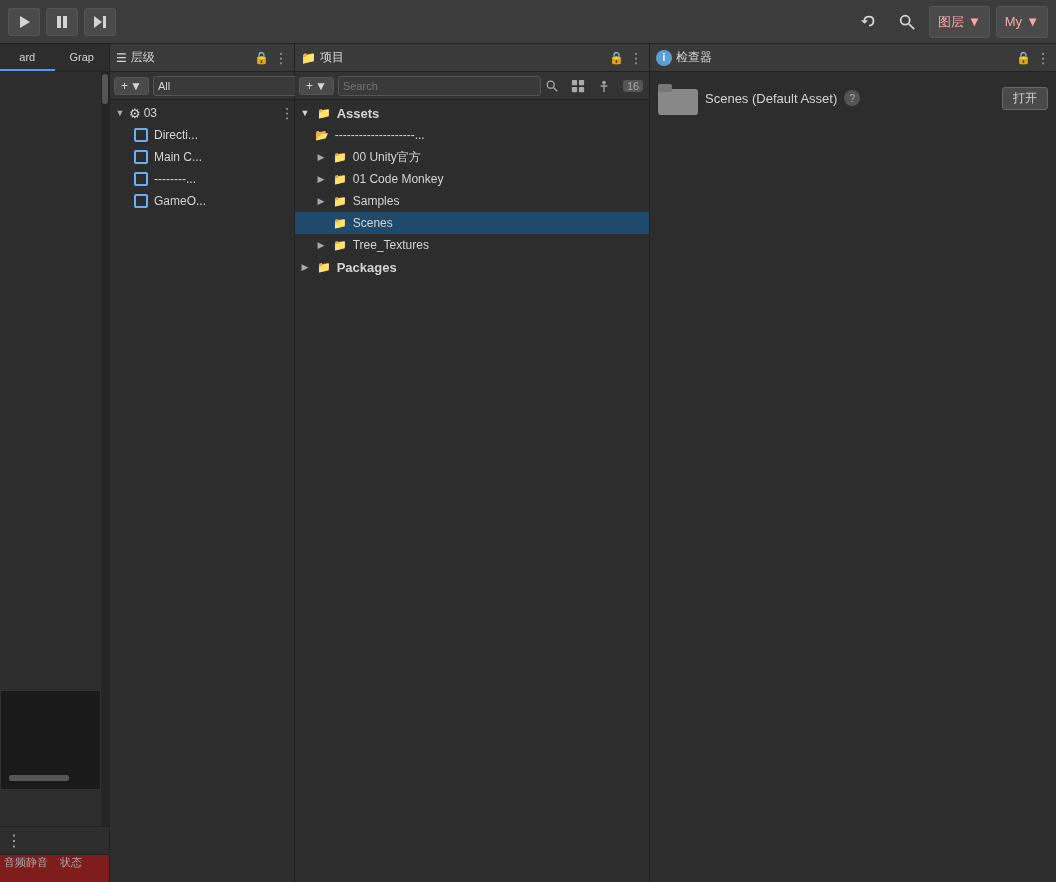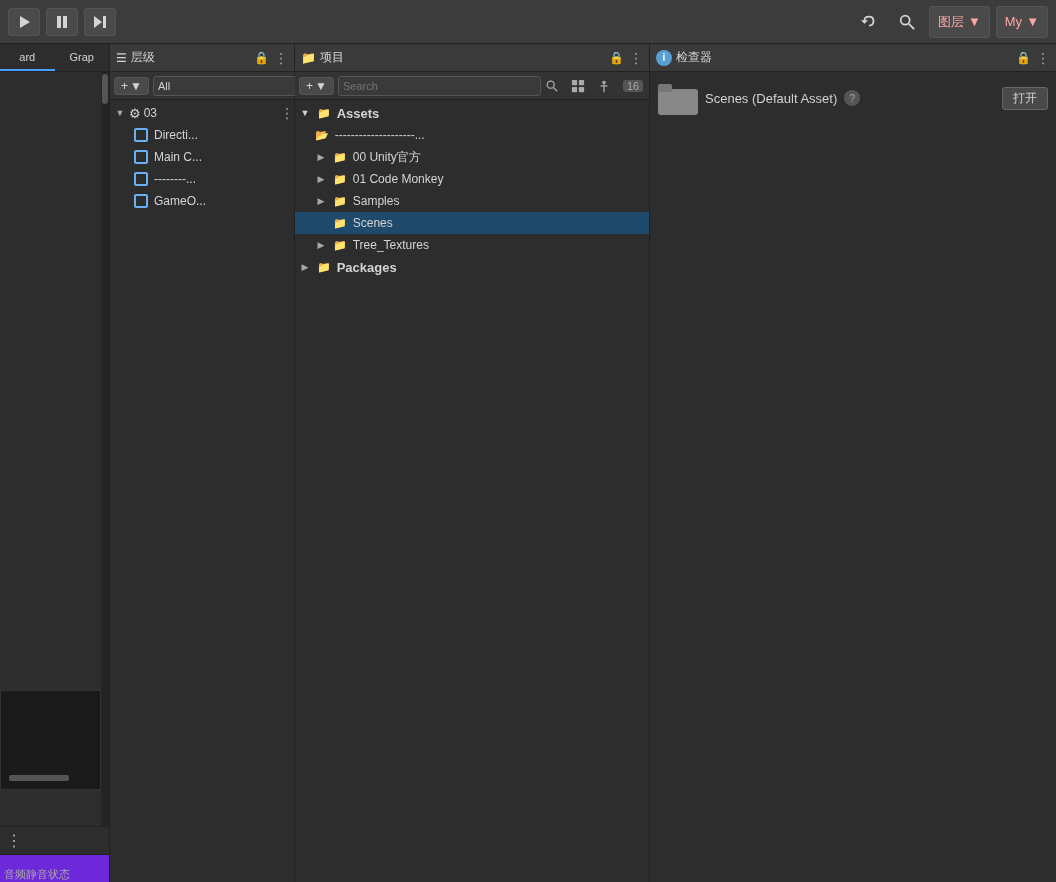--- a/index.html
+++ b/index.html
@@ -391,21 +391,21 @@
         <div style="width:6px; height:30px; background:#555; border-radius:3px; margin:2px auto;"></div>
       </div>
 
       <div style="position:absolute; bottom:36px; left:0; right:8px; height:100px; background:#1a1a1a; border:1px solid #333;">
         <div style="width:60px; height:6px; background:#555; border-radius:2px; position:absolute; bottom:8px; left:8px;"></div>
       </div>
     </div>
     <div class="bottom-bar-left">
       <span style="font-size:16px; color:#aaa; cursor:pointer;">⋮</span>
     </div>
-    <div style="height:28px; background:#6d28d9; border-top:1px solid #222; display:flex; align-items:flex-end; padding:0 4px; gap:0;">
+    <div style="height:28px; background:#7f1d1d; border-top:1px solid #222; display:flex; align-items:flex-start; padding:0 4px; gap:12px;">
       <span style="font-size:11px; color:#aaa;">音频静音</span>
       <span style="font-size:11px; color:#aaa;">状态</span>
     </div>
   </div>
 
   <div class="hierarchy-panel">
     <div class="panel-header">
       <span style="font-size:12px; color:#d4d4d4;">☰</span>
       <span class="panel-header-title">层级</span>
       <span class="panel-header-icon lock-icon">🔒</span>

